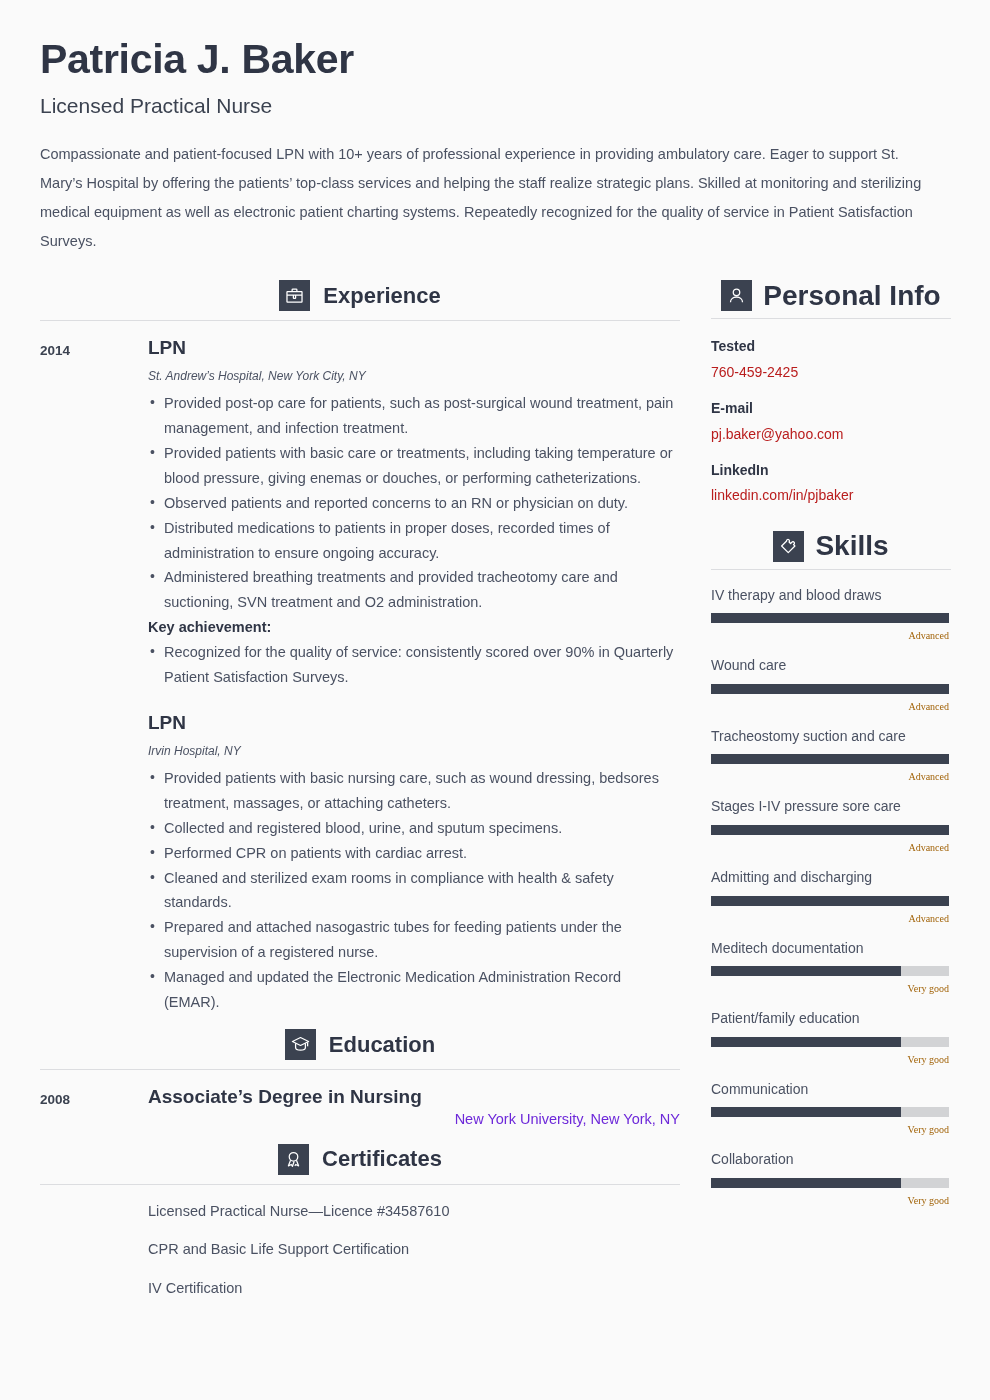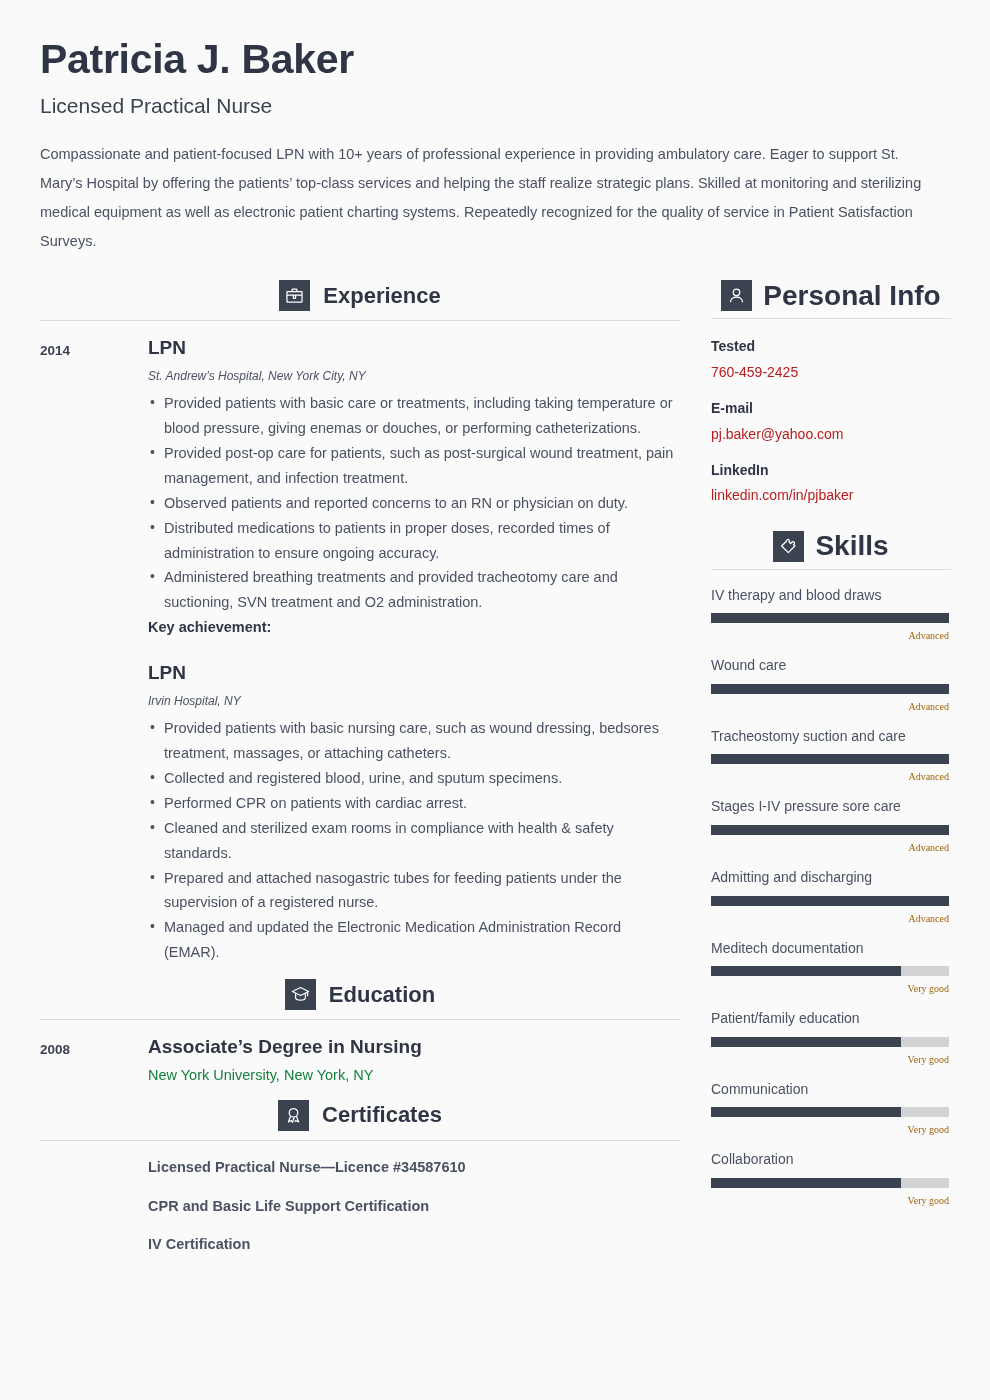--- a/index.html
+++ b/index.html
@@ -160,38 +160,37 @@
     font-weight: bold;
     color: #2f3545;
     line-height: 1.72;
     margin: 0;
   }
   .entry-spacer { height: 18px; }
 
   
   .edu-school {
     font-size: 14.5px;
-    color: #15803d;
-    margin-top: 6px;
+    color: #6d28d9;
     line-height: 1.5;
+    text-align: right;
   }
   .edu-degree {
     font-size: 19px;
     font-weight: bold;
     color: #2f3545;
     margin: 0;
     line-height: 1.2;
   }
   .sec-block-edu { margin-top: 14px; }
   .sec-block-cert { margin-top: 13px; }
 
   
   .cert-list {
     margin-left: 108px;
-    font-weight: bold;
   }
   .cert-item {
     font-size: 14.5px;
     color: #4a5162;
     line-height: 1.5;
     margin-bottom: 17px;
   }
 
   
   .pi-group { margin-bottom: 14px; }
@@ -265,27 +264,30 @@
           </span>
           <span class="sec-title">Experience</span>
         </div>
 
         <div class="entry">
           <div class="entry-date">2014</div>
           <div class="entry-body">
             <div class="entry-role">LPN</div>
             <div class="entry-org">St. Andrew’s Hospital, New York City, NY</div>
             <ul class="bullets">
+              <li>Provided post-op care for patients, such as post-surgical wound treatment, pain management, and infection treatment.</li>
               <li>Provided patients with basic care or treatments, including taking temperature or blood pressure, giving enemas or douches, or performing catheterizations.</li>
-              <li>Provided post-op care for patients, such as post-surgical wound treatment, pain management, and infection treatment.</li>
               <li>Observed patients and reported concerns to an RN or physician on duty.</li>
               <li>Distributed medications to patients in proper doses, recorded times of administration to ensure ongoing accuracy.</li>
               <li>Administered breathing treatments and provided tracheotomy care and suctioning, SVN treatment and O2 administration.</li>
             </ul>
             <div class="key-ach">Key achievement:</div>
+            <ul class="bullets">
+              <li>Recognized for the quality of service: consistently scored over 90% in Quarterly Patient Satisfaction Surveys.</li>
+            </ul>
           </div>
         </div>
 
         <div class="entry-spacer"></div>
 
         <div class="entry">
           <div class="entry-date" style="visibility: hidden;"></div>
           <div class="entry-body">
             <div class="entry-role">LPN</div>
             <div class="entry-org">Irvin Hospital, NY</div>

